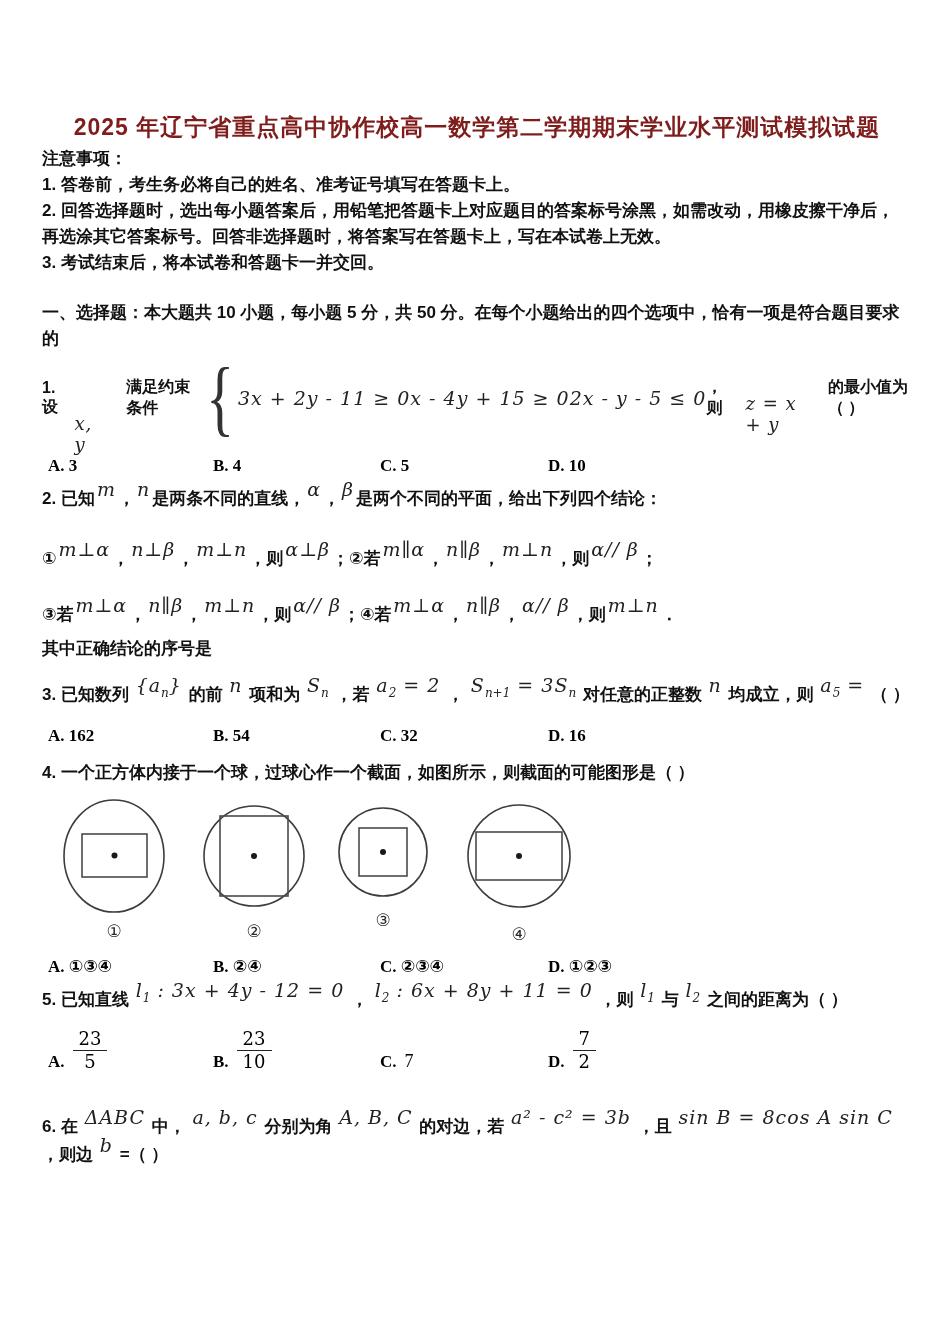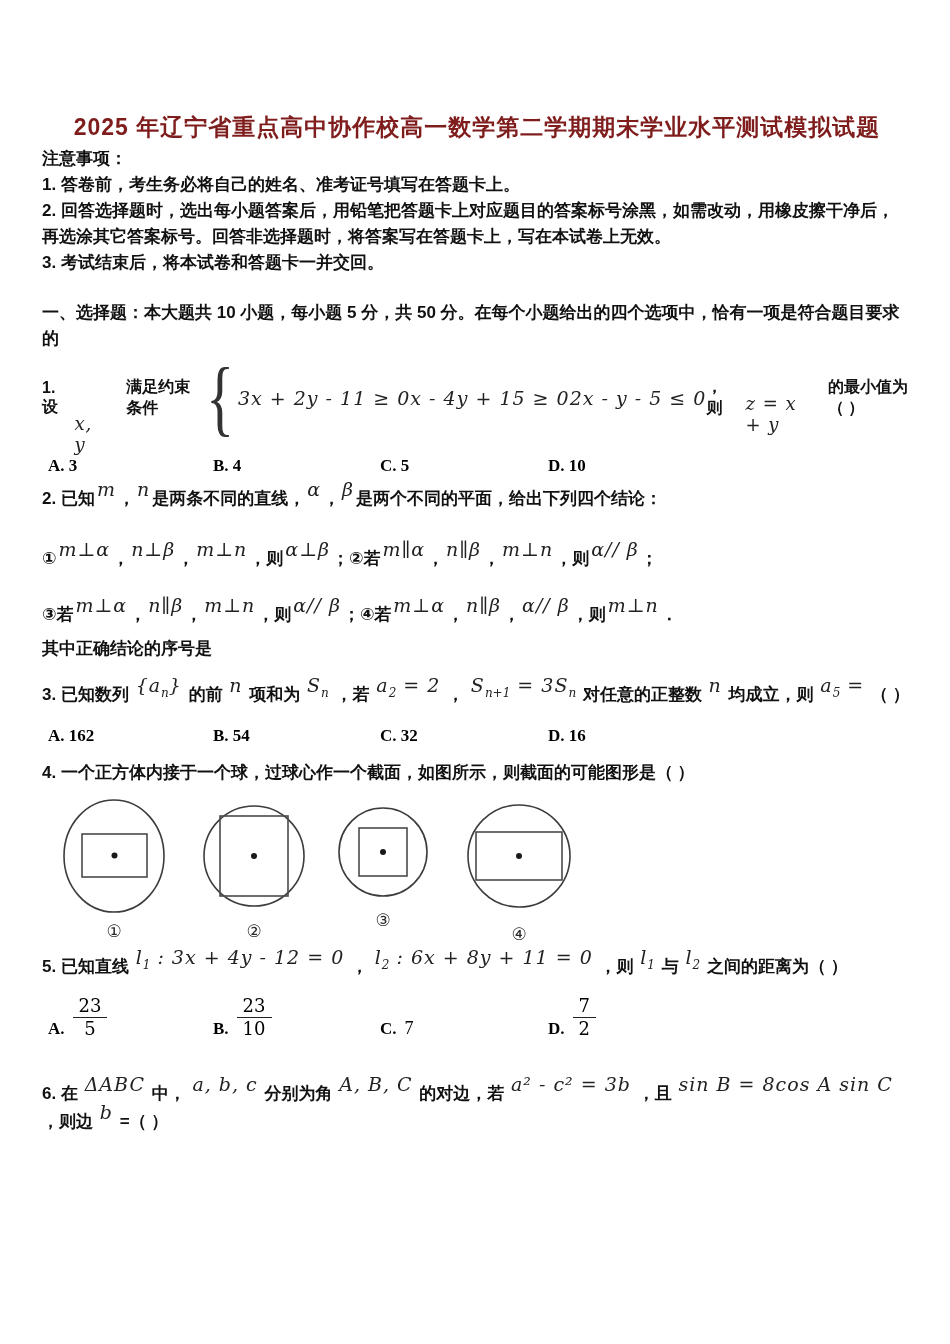--- a/index.html
+++ b/index.html
@@ -156,20 +156,26 @@
       <circle cx="461" cy="64" r="51"></circle>
       <rect x="418" y="40" width="86" height="48" stroke="#4a4a4a"></rect>
       <circle cx="461" cy="64" r="3" fill="#1a1a1a" stroke="none"></circle>
     </g>
     <text x="56" y="145" text-anchor="middle" font-size="17" fill="#2a2a2a">①</text>
     <text x="196" y="145" text-anchor="middle" font-size="17" fill="#2a2a2a">②</text>
     <text x="325" y="134" text-anchor="middle" font-size="17" fill="#2a2a2a">③</text>
     <text x="461" y="148" text-anchor="middle" font-size="17" fill="#2a2a2a">④</text>
   </svg>
 
+  <div class="opts mt12">
+    <span class="opt">A.  ①③④</span>
+    <span class="opt">B.  ②④</span>
+    <span class="opt">C.  ②③④</span>
+    <span class="opt">D.  ①②③</span>
+  </div>
 
   <p class="line mt24">
     <span class="cn">5. 已知直线</span>
     <span class="mu"><span>l</span><sub>1</sub><span> : 3x + 4y - 12 = 0</span></span>
     <span class="cn">，</span>
     <span class="mu"><span>l</span><sub>2</sub><span> : 6x + 8y + 11 = 0</span></span>
     <span class="cn">，则</span>
     <span class="mu"><span>l</span><sub>1</sub></span>
     <span class="cn">与</span>
     <span class="mu"><span>l</span><sub>2</sub></span>

